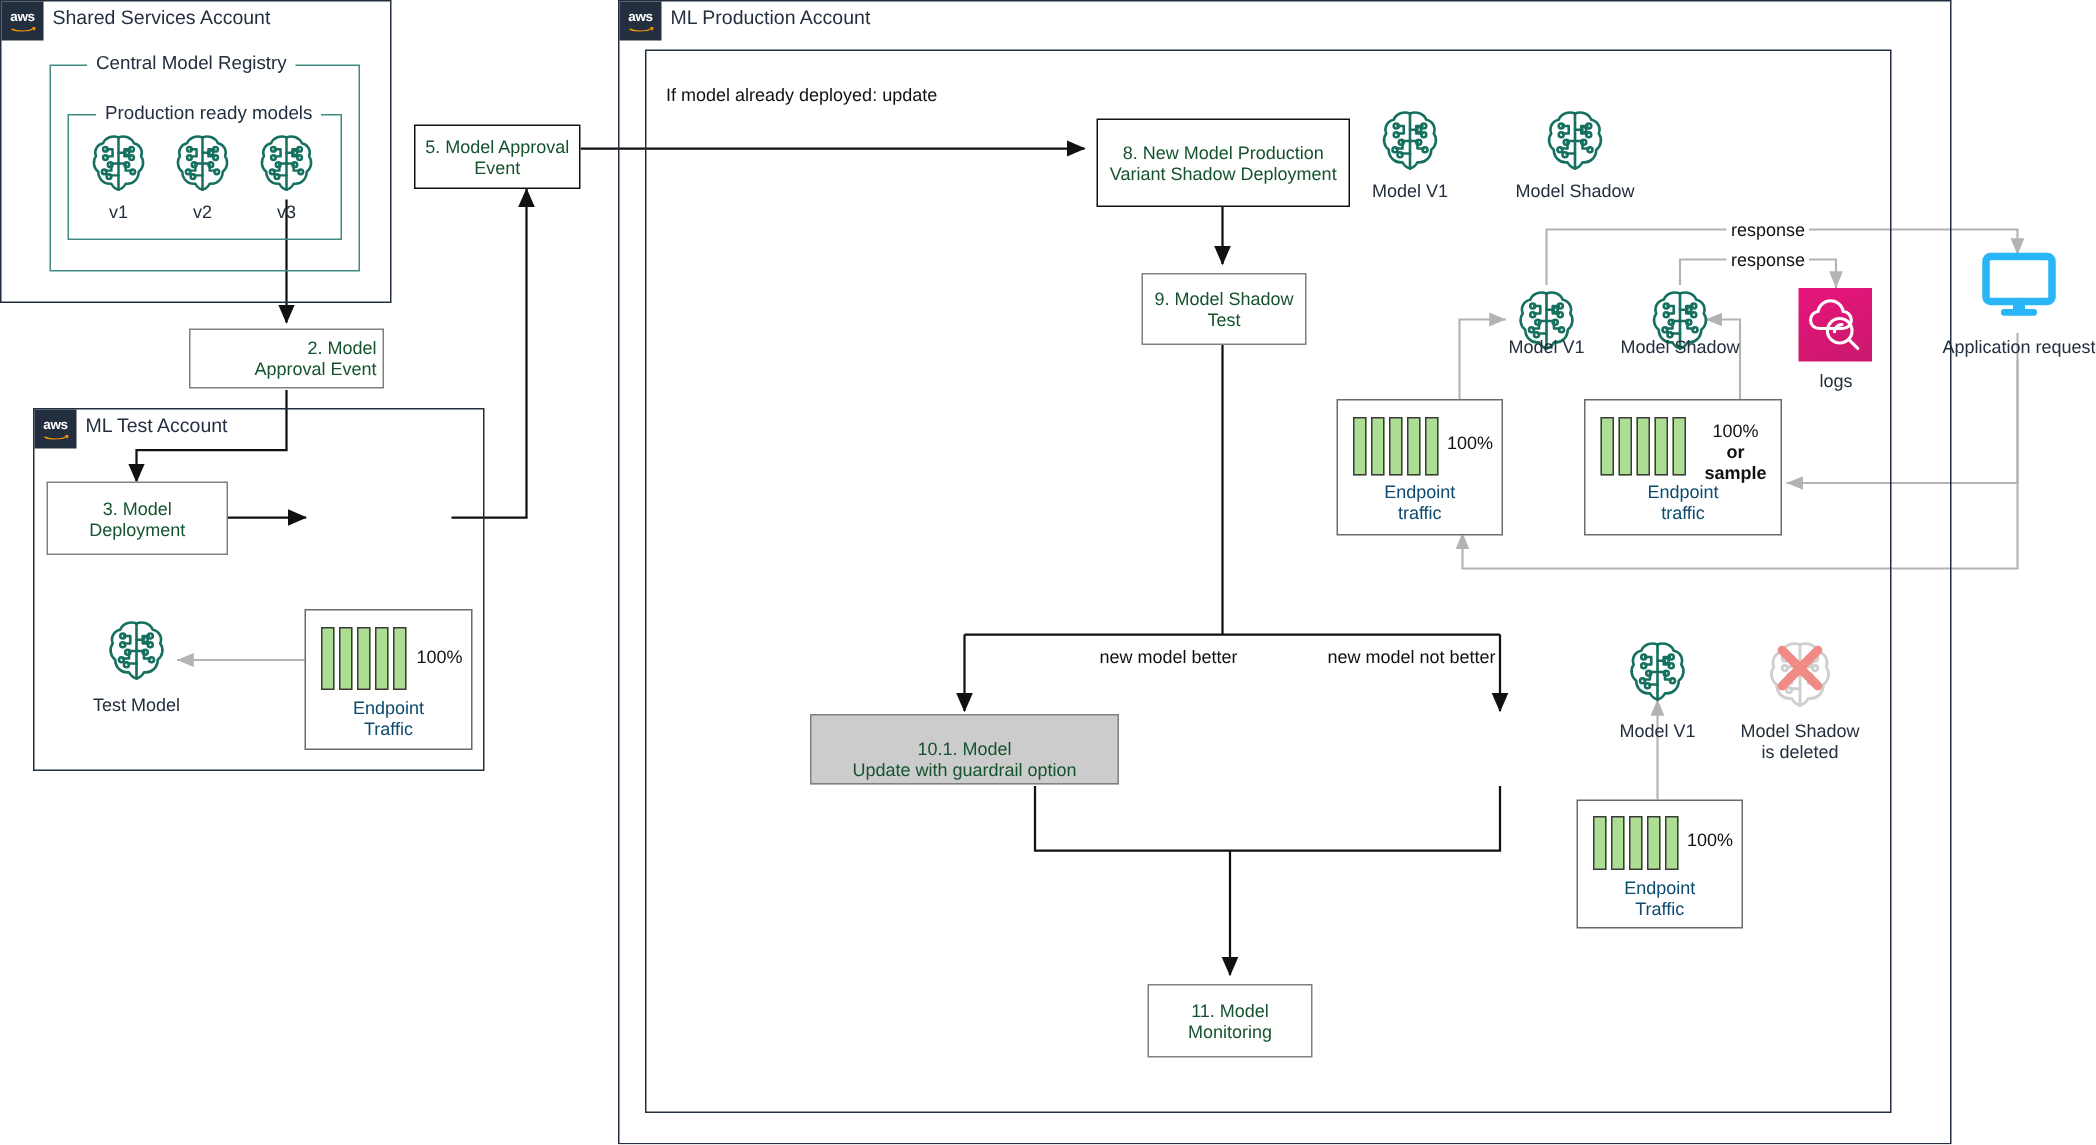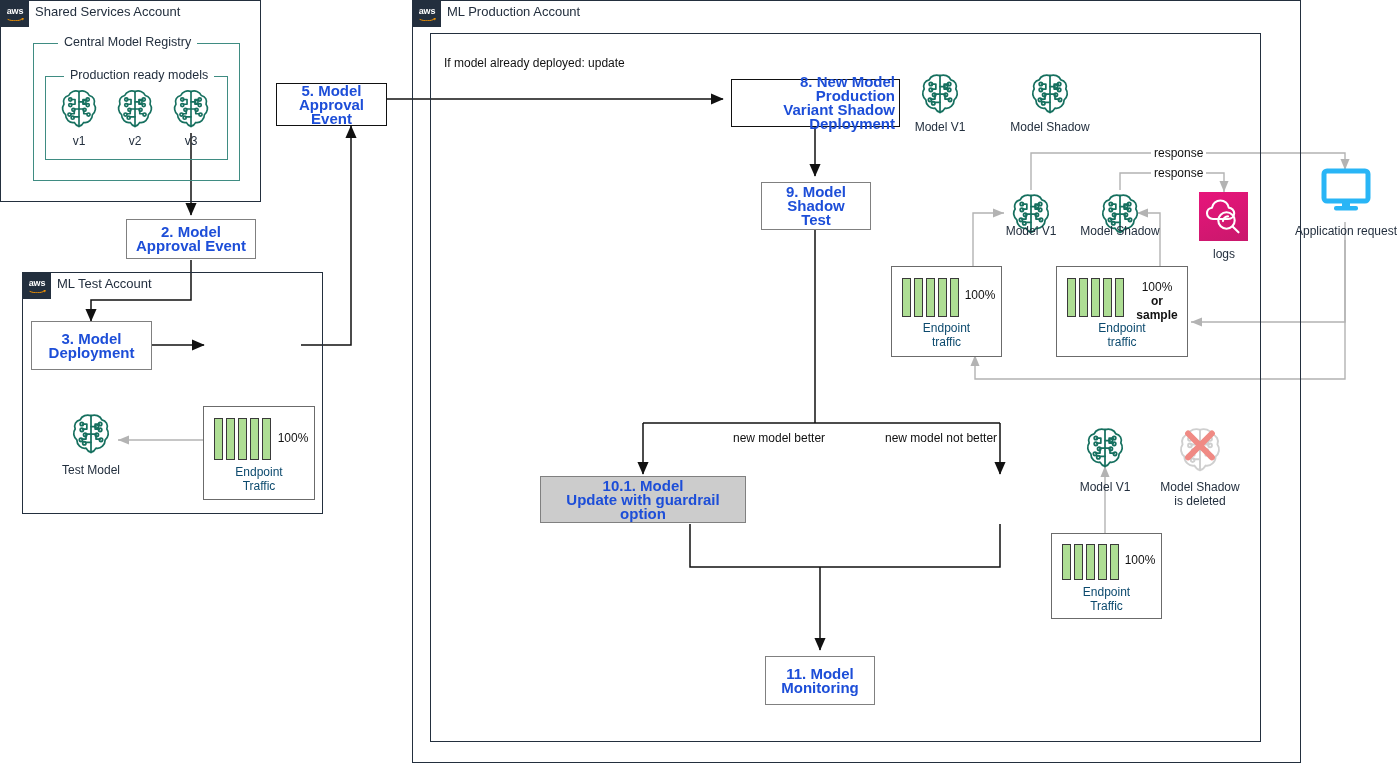--- a/index.html
+++ b/index.html
@@ -16,23 +16,23 @@
   .acct-badge .aws-word{color:#fff;font-size:9px;font-weight:bold;line-height:8px;letter-spacing:-.2px;}
   .acct-badge .aws-swoosh{width:17px;height:5px;margin-top:1px;}
   .acct-title{position:absolute;left:34px;top:3px;font-size:13px;color:#232f3e;white-space:nowrap;}
 
   
   .grp{border:1.4px solid #3f8c82;background:transparent;}
   .grp-label{position:absolute;background:#fff;padding:0 6px;font-size:12.5px;color:#232f3e;white-space:nowrap;}
 
   
   .pbox{border:1.5px solid #111;background:#fff;display:flex;align-items:center;justify-content:center;
-        text-align:center;font-size:15px;line-height:14px;color:#1d4ed8;padding:2px 4px;font-weight:bold;}
+        text-align:center;font-size:12px;line-height:14px;color:#14532d;padding:2px 4px;}
   .pbox.gray{border:1.5px solid #808080;}
-  .pbox.filled{background:#cccccc;border:1.5px solid #808080;}
+  .pbox.filled{background:#cccccc;border:1.5px solid #808080;justify-content:flex-end;}
 
   
   .cap{position:absolute;text-align:center;font-size:12px;line-height:14px;color:#232f3e;white-space:nowrap;}
   .cap.wrap{white-space:normal;}
 
   
   .etbox{border:1.5px solid #6b6b6b;background:#fff;position:absolute;}
   .etbars{position:absolute;display:flex;gap:3px;}
   .etbar{width:9px;background:#aede94;border:1px solid #3a3a3a;box-sizing:border-box;}
   .etpct{position:absolute;font-size:12px;line-height:14px;color:#111;text-align:center;}
@@ -184,21 +184,21 @@
         <circle cx="35" cy="14" r="2"></circle>
           <circle cx="35" cy="21" r="2"></circle>
           <circle cx="31" cy="27" r="2"></circle>
           <circle cx="36" cy="33" r="2"></circle>
           <circle cx="31" cy="17" r="2"></circle>
       </g>
     </svg>
   </div>
   <div class="cap" style="left:164px;top:134px;width:54px;">v3</div>
 
-  <div class="abs pbox gray" style="left:126px;top:219px;width:130px;height:40px;flex-direction:column;">
+  <div class="abs pbox gray" style="left:126px;top:219px;width:130px;height:40px;flex-direction:column;align-items:flex-end;">
     <span>2. Model</span>
     <span>Approval Event</span>
   </div>
 
   <div class="abs pbox" style="left:276px;top:83px;width:111px;height:43px;flex-direction:column;">
     <span>5. Model Approval</span>
     <span>Event</span>
   </div>
 
   <div class="abs acct" style="left:22px;top:272px;width:301px;height:242px;">
@@ -262,21 +262,21 @@
         <path d="M17.3,3.0 L19.3,3.1 L18.6,5.0" fill="none" stroke="#ff9900" stroke-width="1.1" stroke-linejoin="round"></path>
       </svg>
     </div>
     <div class="acct-title">ML Production Account</div>
   </div>
 
   <div class="abs" style="left:430px;top:33px;width:831px;height:709px;border:1.4px solid #232f3e;"></div>
 
   <div class="flabel plain" style="left:441px;top:56px;">If model already deployed: update</div>
 
-  <div class="abs pbox" style="left:731px;top:79px;width:169px;height:48px;flex-direction:column;text-align:right;">
+  <div class="abs pbox" style="left:731px;top:79px;width:169px;height:59px;flex-direction:column;text-align:right;">
     <span>8. New Model Production</span>
     <span>Variant Shadow Deployment</span>
   </div>
 
   <div class="abs pbox gray" style="left:761px;top:182px;width:110px;height:48px;flex-direction:column;">
     <span>9. Model Shadow</span>
     <span>Test</span>
   </div>
 
   <div class="icon-wrap" style="left:920px;top:72px;">

